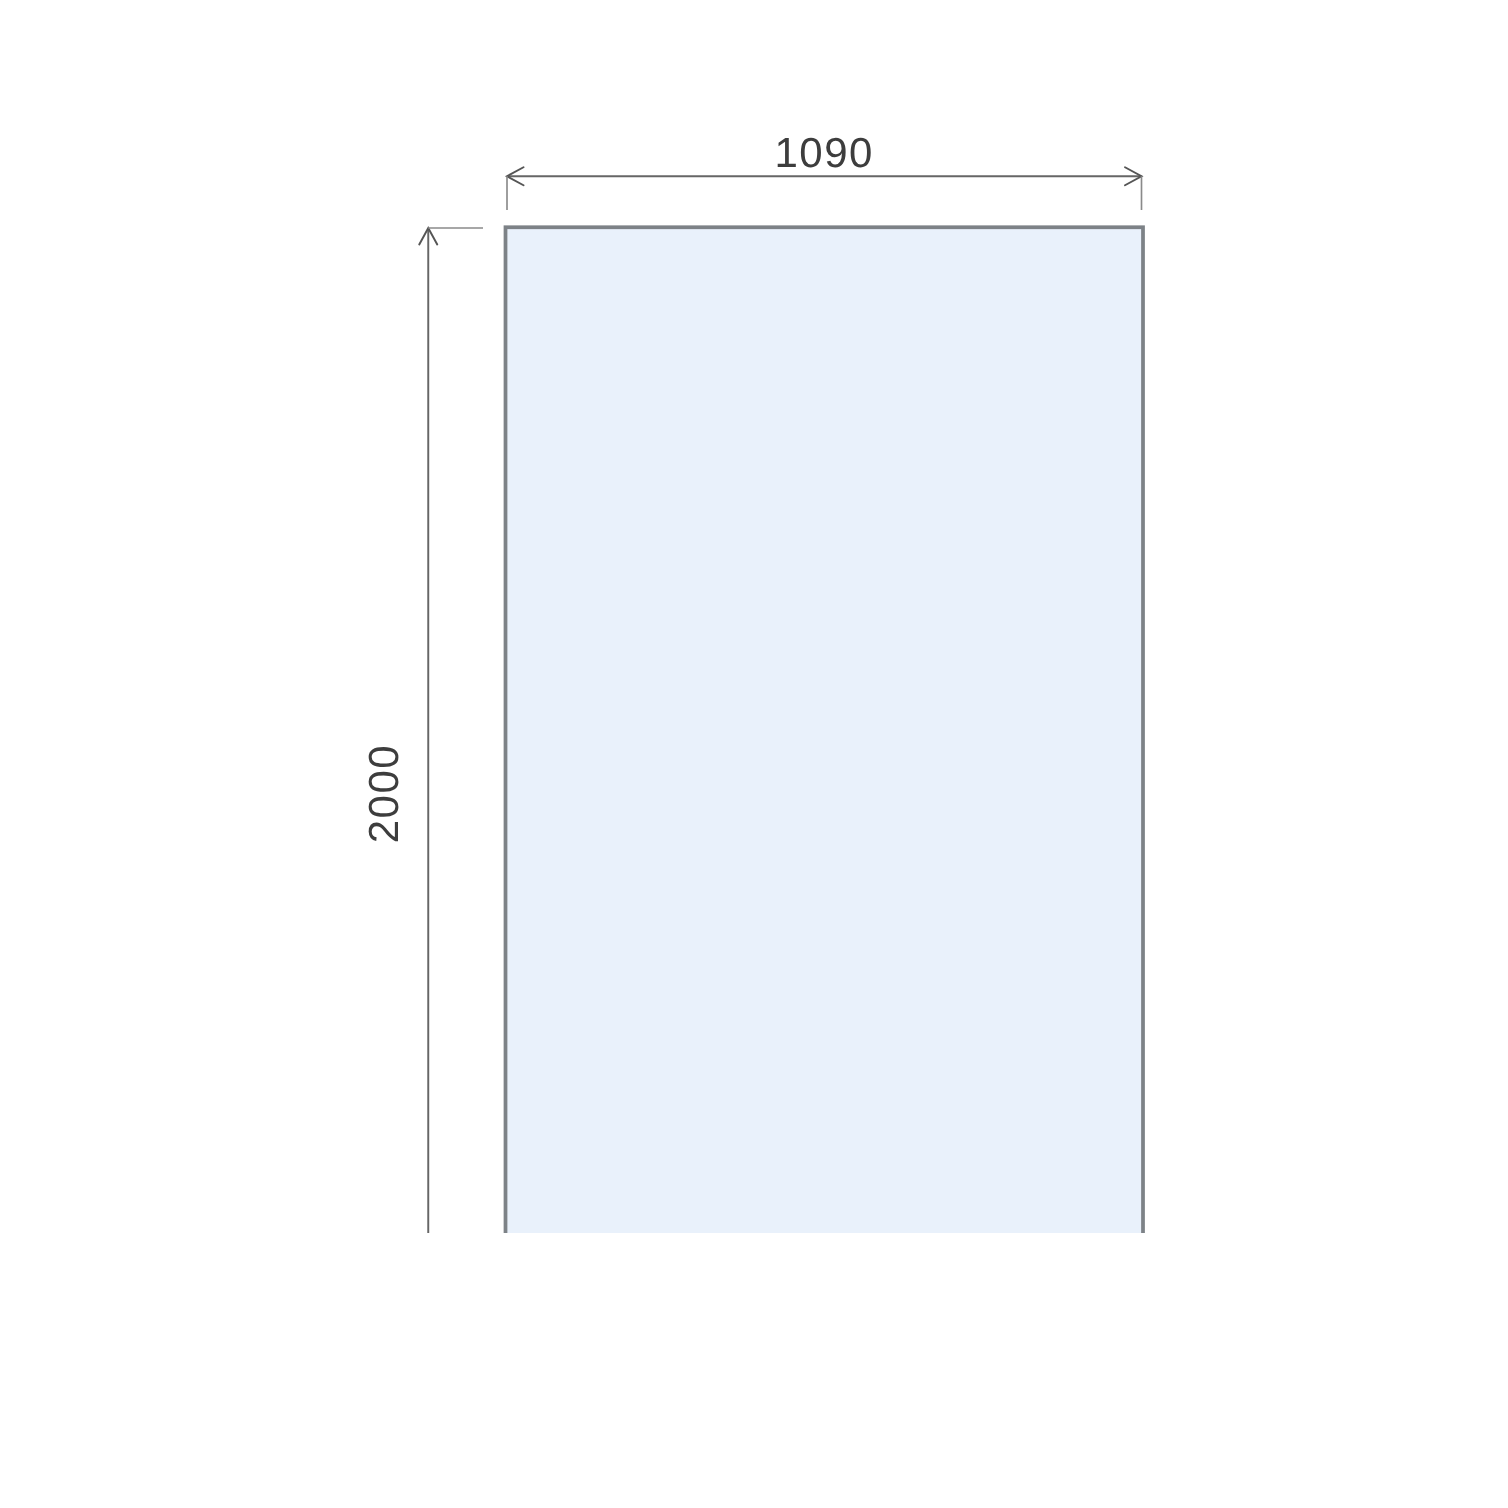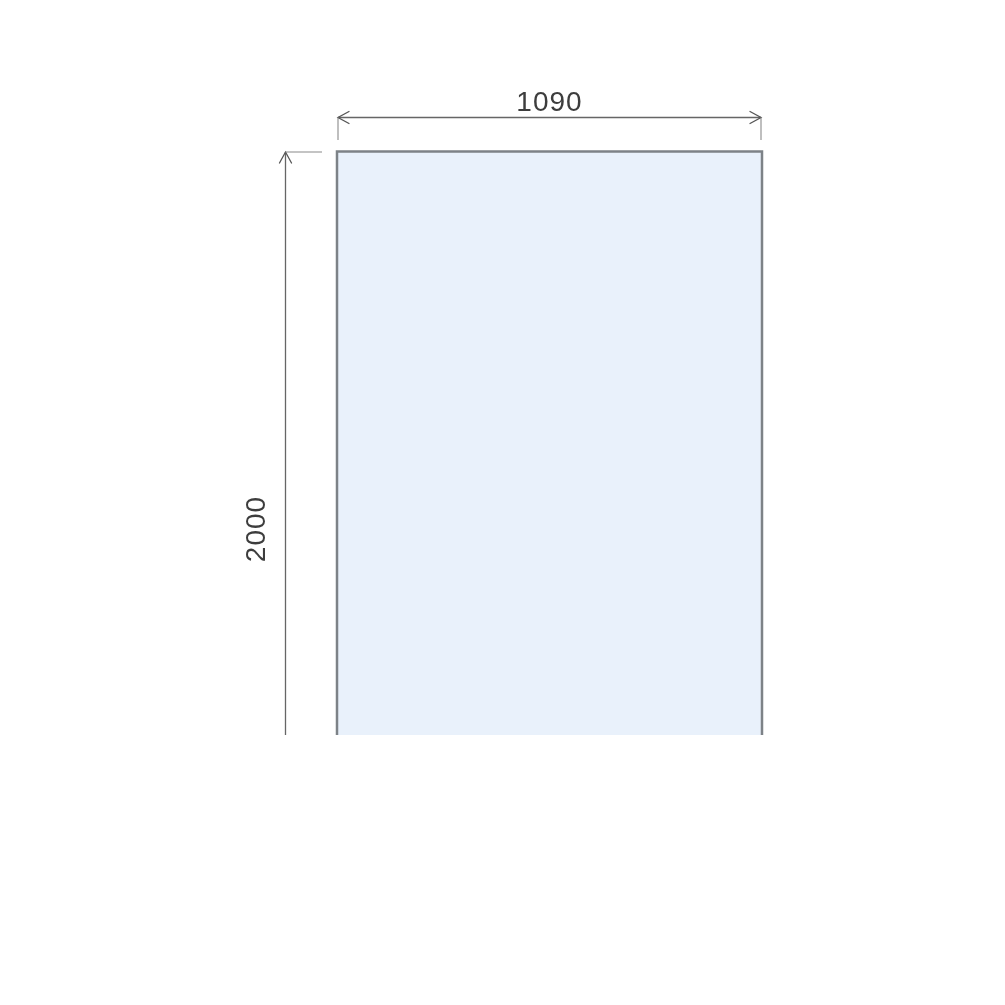--- a/index.html
+++ b/index.html
@@ -4,21 +4,21 @@
 <style>
   html, body {
     margin: 0;
     padding: 0;
     background: #ffffff;
     font-family: "Liberation Sans", "DejaVu Sans", sans-serif;
   }
   .canvas {
     position: relative;
     width: 1005px;
-    height: 735px;
+    height: 822px;
     background: #ffffff;
     overflow: hidden;
   }
   svg.drawing {
     position: absolute;
     left: 0;
     top: 0;
   }
   .panel-rect {
     stroke: #7d8287;

